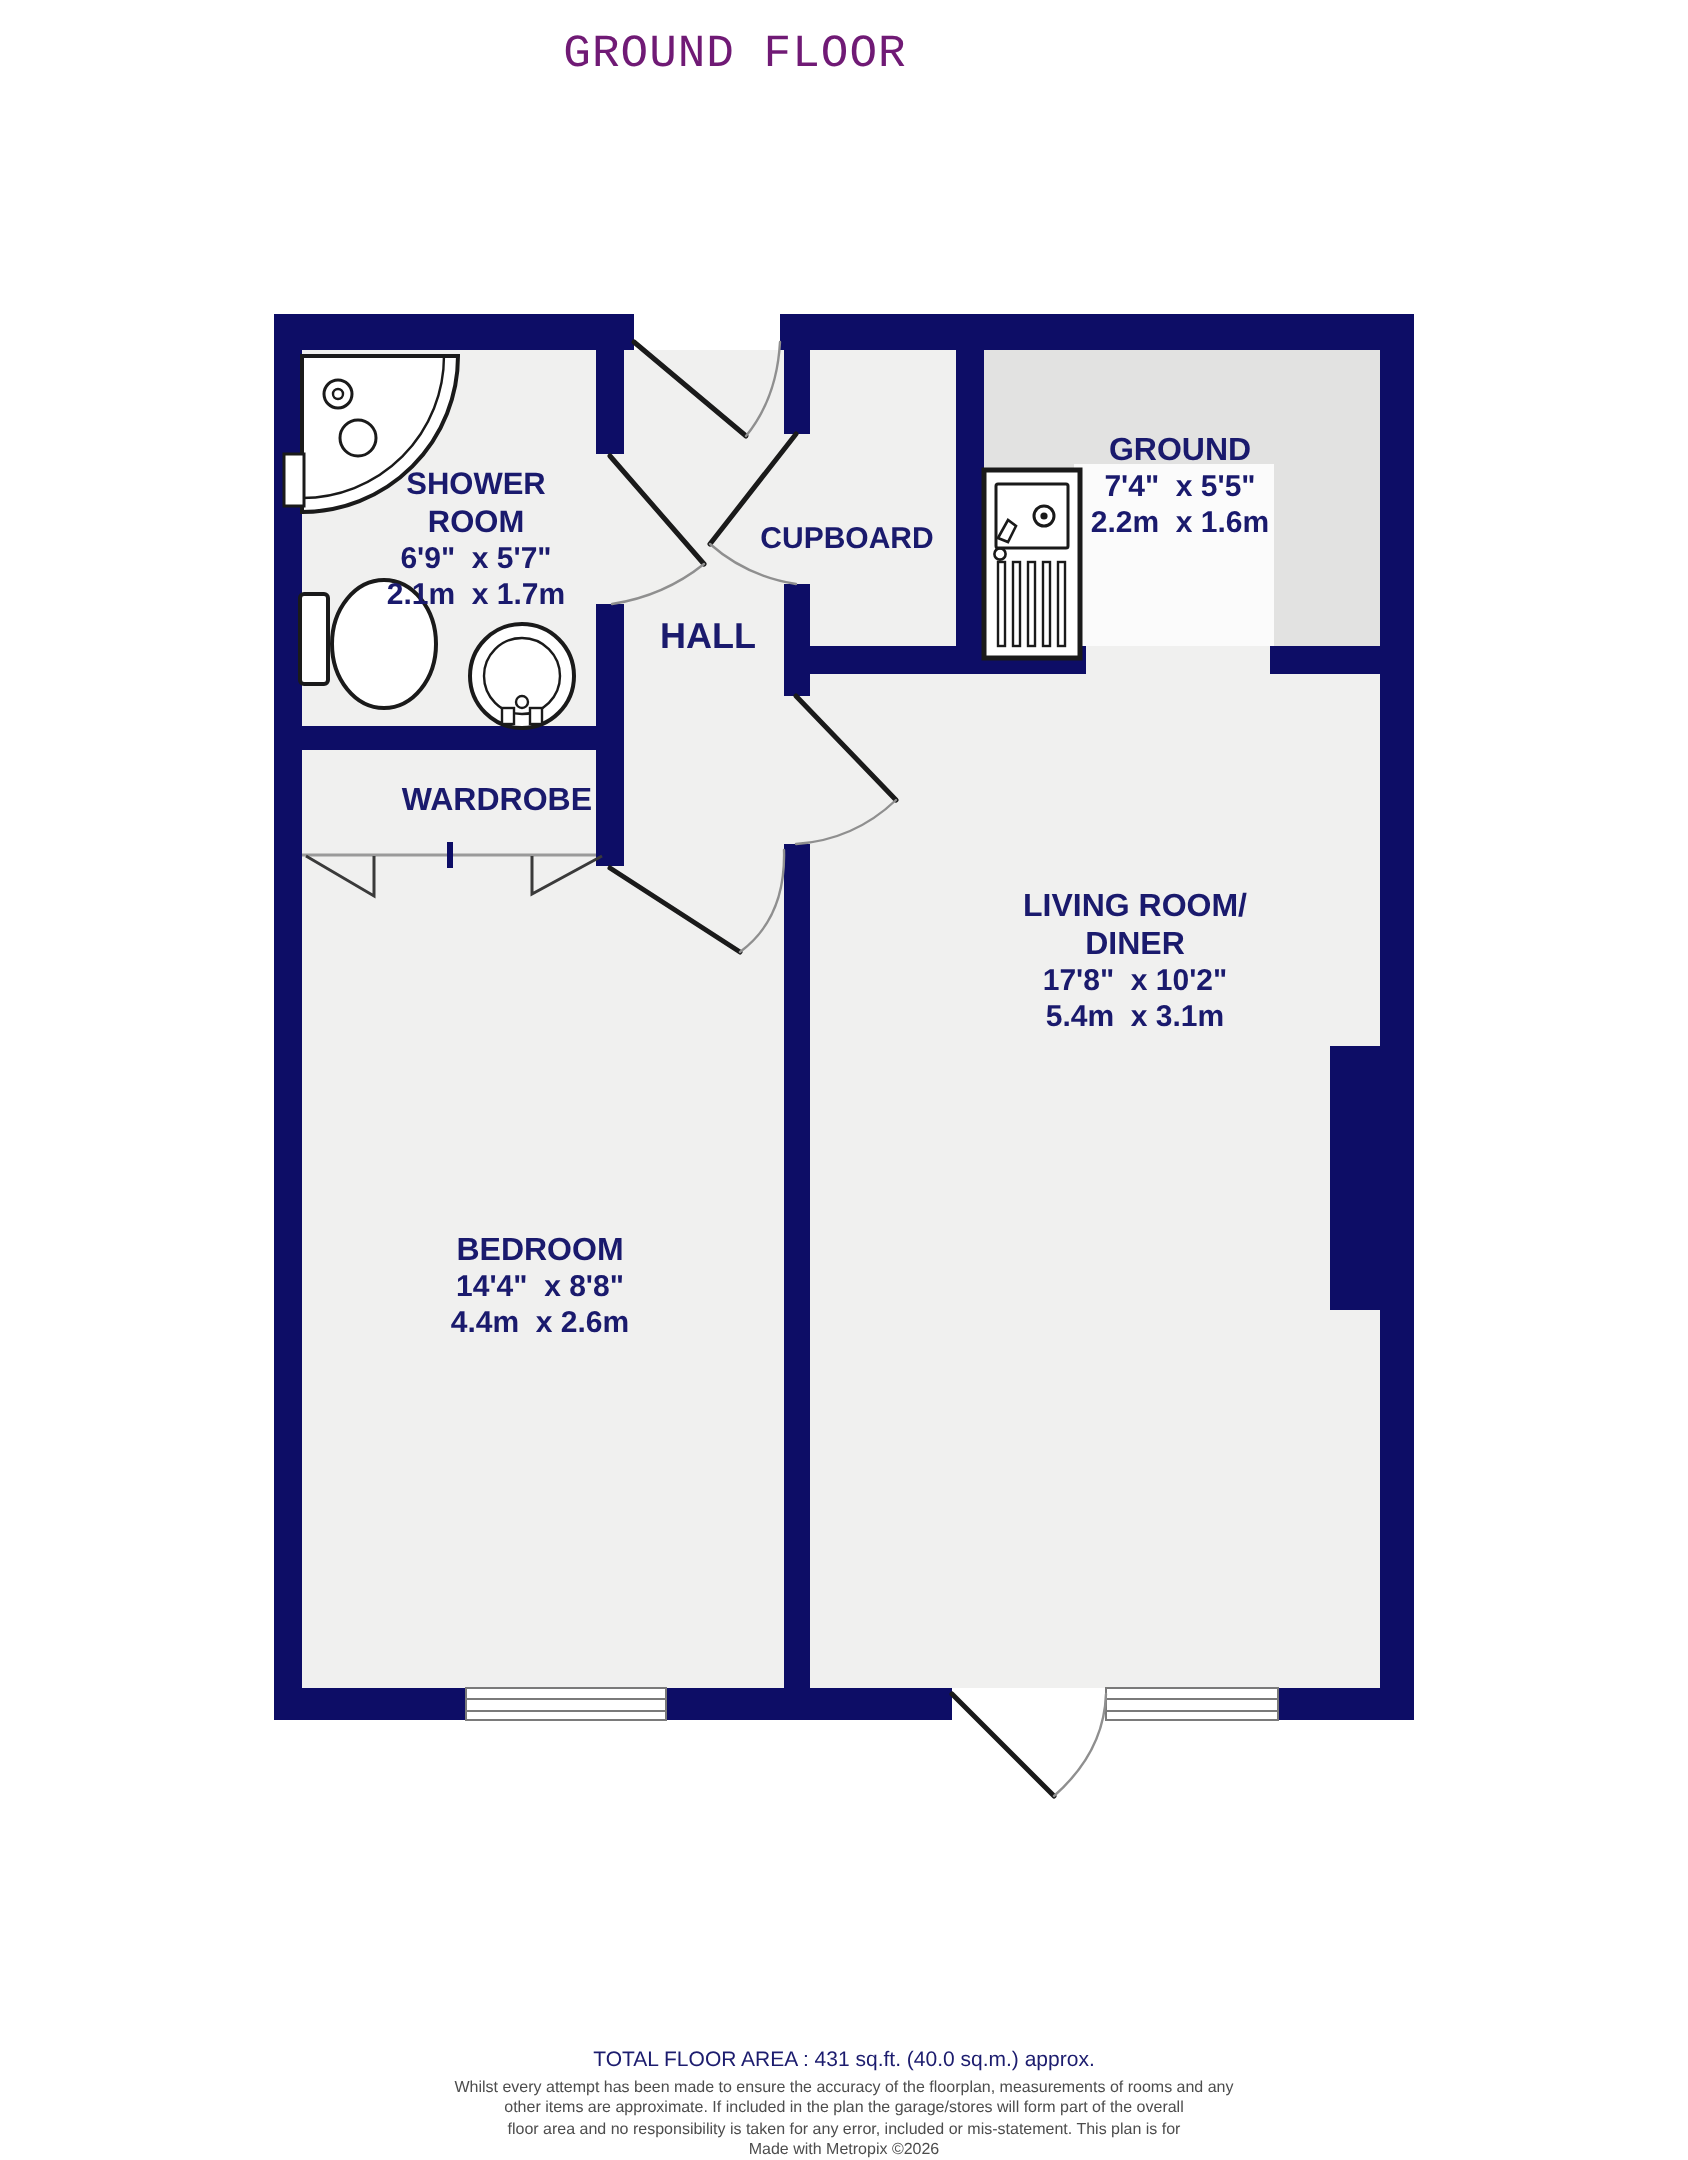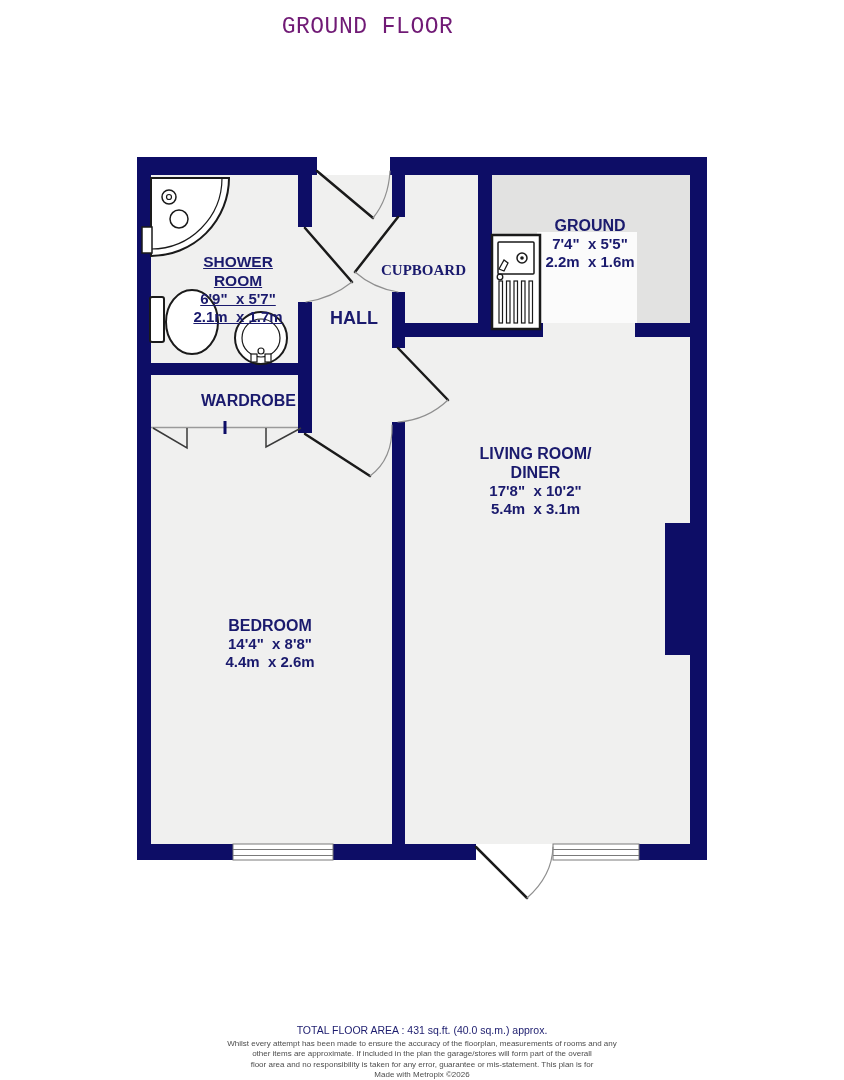--- a/index.html
+++ b/index.html
@@ -8,26 +8,26 @@
   .title-block{position:absolute;top:14px;left:0;width:735px;text-align:center;
        color:#701a75;z-index:3;font-family:Liberation Mono, monospace;}
   .title-line1{font-size:23px;letter-spacing:.5px;}
   .title-line2{font-size:21px;margin-top:2px;}
   .plan-wrap{position:absolute;left:137px;top:157px;width:570px;height:760px;}
   .plan-wrap svg{position:absolute;left:0;top:0;overflow:visible;}
   .lbl{position:absolute;z-index:2;color:#1a1a6d;font-weight:bold;
        text-align:center;line-height:1.2;}
   .room-name{font-size:16px;}
   .dims{font-size:15px;white-space:pre;}
-  .lbl-shower{left:31px;top:96px;width:140px;font-size:15.5px;text-decoration:underline;}
+  .lbl-shower{left:31px;top:77px;width:140px;font-size:15.5px;}
   .lbl-kitchen{left:373px;top:59px;width:160px;}
-  .lbl-cupboard{left:214px;top:104px;width:145px;font-size:15px;font-family:Liberation Serif, serif;}
+  .lbl-cupboard{left:214px;top:104px;width:145px;font-size:15px;}
   .lbl-hall{left:167px;top:151px;width:100px;font-size:18px;}
   .lbl-wardrobe{left:19px;top:234px;width:140px;font-size:16px;text-align:right;}
-  .lbl-living{left:306px;top:287px;width:185px;}
+  .lbl-living{left:338px;top:287px;width:185px;}
   .lbl-bedroom{left:43px;top:459px;width:180px;}
   .footer{position:absolute;top:1008px;left:0;width:844px;text-align:center;z-index:3;}
   .total-area{font-size:10.5px;color:#1c1c6e;margin-top:16px;}
   .disclaimer{margin-top:3px;color:#4d4d4d;font-size:8px;line-height:10.4px;}
   .credit{color:#4d4d4d;font-size:8px;line-height:10.4px;}
 </style>
 </head>
 <body>
 
 <div class="title-block">
@@ -169,16 +169,16 @@
     <div class="dims">14'4"  x 8'8"</div>
     <div class="dims">4.4m  x 2.6m</div>
   </div>
 </div>
 
 <div class="footer">
   <div class="total-area">TOTAL FLOOR AREA : 431 sq.ft. (40.0 sq.m.) approx.</div>
   <div class="disclaimer">
     <div>Whilst every attempt has been made to ensure the accuracy of the floorplan, measurements of rooms and any</div>
     <div>other items are approximate. If included in the plan the garage/stores will form part of the overall</div>
-    <div>floor area and no responsibility is taken for any error, guarantee or mis-statement. This plan is for</div>
+    <div>floor area and no responsibility is taken for any error, included or mis-statement. This plan is for</div>
   </div>
   <div class="credit">Made with Metropix ©2026</div>
 </div>
 
 </body></html>

